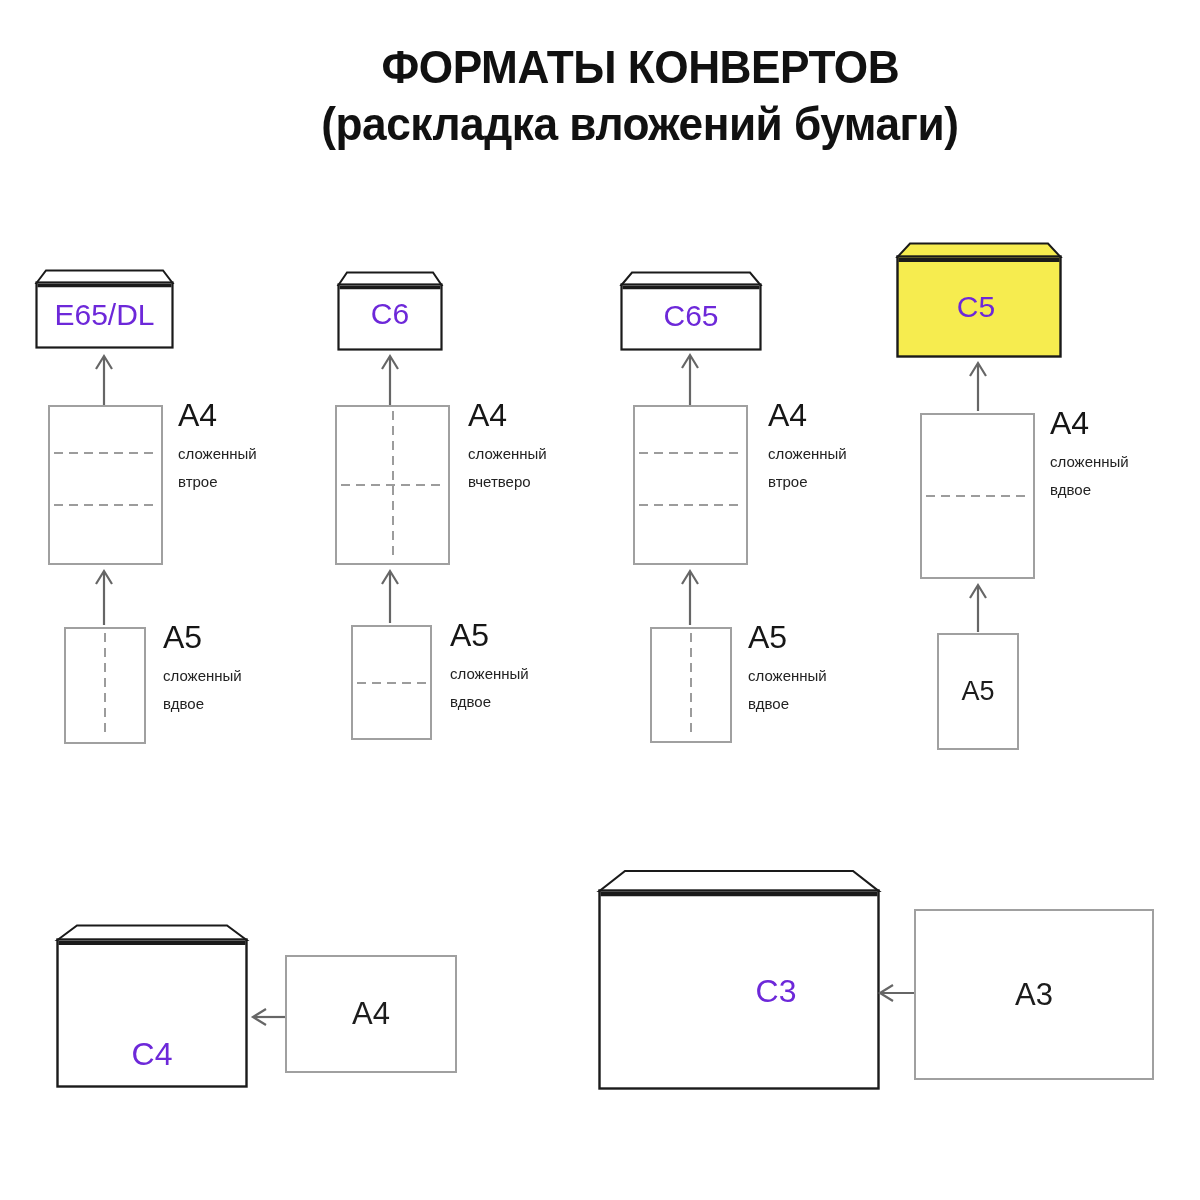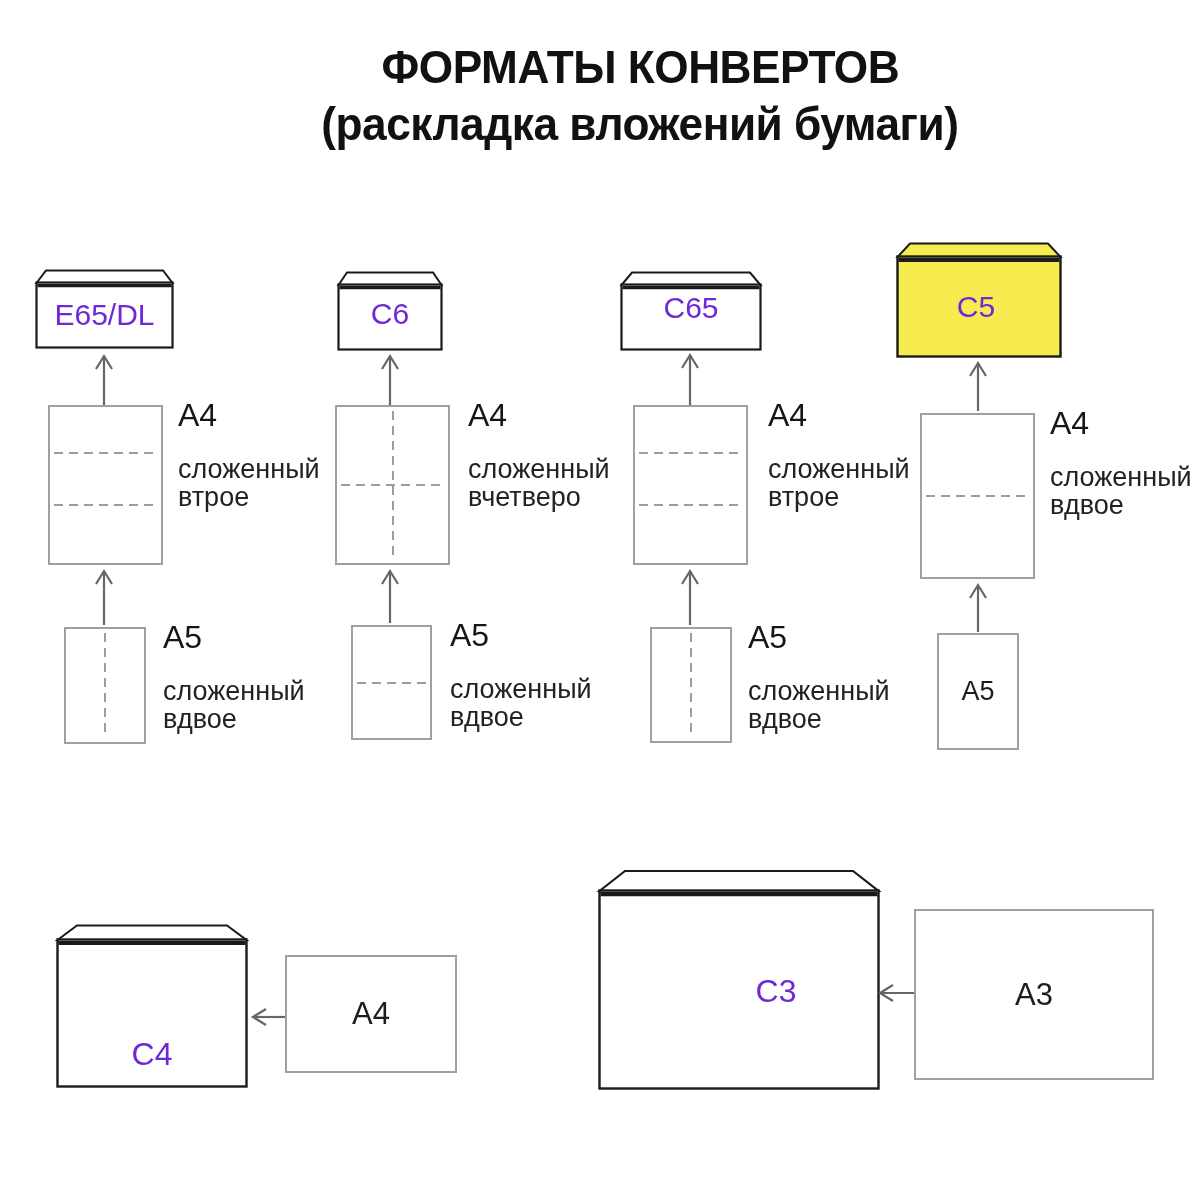--- a/index.html
+++ b/index.html
@@ -17,21 +17,21 @@
   .sheet{position:absolute;box-sizing:border-box;border:2px solid #a0a0a0;background:#ffffff;}
   .sheet-inner-label{width:100%;height:100%;display:flex;align-items:center;justify-content:center;
                      font-size:29px;color:#1c1c1c;}
   .dash-h{position:absolute;left:4px;right:4px;height:2px;
           background:repeating-linear-gradient(90deg,#9c9c9c 0 9px,transparent 9px 15px);}
   .dash-v{position:absolute;top:4px;bottom:4px;width:2px;
           background:repeating-linear-gradient(180deg,#9c9c9c 0 9px,transparent 9px 15px);}
   
   .fmt-label{position:absolute;color:#222;}
   .fmt-label .big{font-size:32px;line-height:34px;color:#161616;}
-  .fmt-label .sub{font-size:27px;line-height:28px;margin-top:23px;white-space:pre-line;color:#222;}
+  .fmt-label .sub{font-size:15px;line-height:28px;margin-top:8px;white-space:pre-line;color:#222;}
   .arrow{position:absolute;}
   svg.envline{position:absolute;overflow:visible;}
 </style>
 </head>
 <body>
 
 <div class="stage">
 
   <div class="title">
     <div><span class="tline">ФОРМАТЫ КОНВЕРТОВ</span></div>
@@ -108,21 +108,21 @@
     <div class="big">A5</div>
     <div class="sub">сложенный
 вдвое</div>
   </div>
 
   <svg class="envline" style="left:620px;top:271px;" width="142" height="80" viewBox="0 0 142 80">
     <polygon points="1.5,14 12,1.5 130,1.5 140.5,14" stroke="#1a1a1a" stroke-width="2" fill="#FFFFFF"></polygon>
     <rect x="1.5" y="13.5" width="139" height="65" stroke="#1a1a1a" stroke-width="2.2" fill="#FFFFFF"></rect>
     <line x1="2.5" y1="16.5" x2="139.5" y2="16.5" stroke="#1a1a1a" stroke-width="3.6"></line>
   </svg>
-  <div class="env-label" style="left:620px;top:276px;width:142px;height:64px;">C65</div>
+  <div class="env-label" style="left:620px;top:284px;width:142px;height:64px;">C65</div>
 
   <svg class="arrow" style="left:677px;top:351px;" width="26" height="54" viewBox="0 0 26 54">
     <line x1="13" y1="54" x2="13" y2="5" stroke="#666" stroke-width="2.2"></line>
     <path d="M5,17 L13,4 L21,17" fill="none" stroke="#666" stroke-width="2.2"></path>
   </svg>
 
   <div class="sheet" style="left:633px;top:405px;width:115px;height:160px;">
     <div class="dash-h" style="top:29%;"></div>
     <div class="dash-h" style="top:62%;"></div>
   </div>

